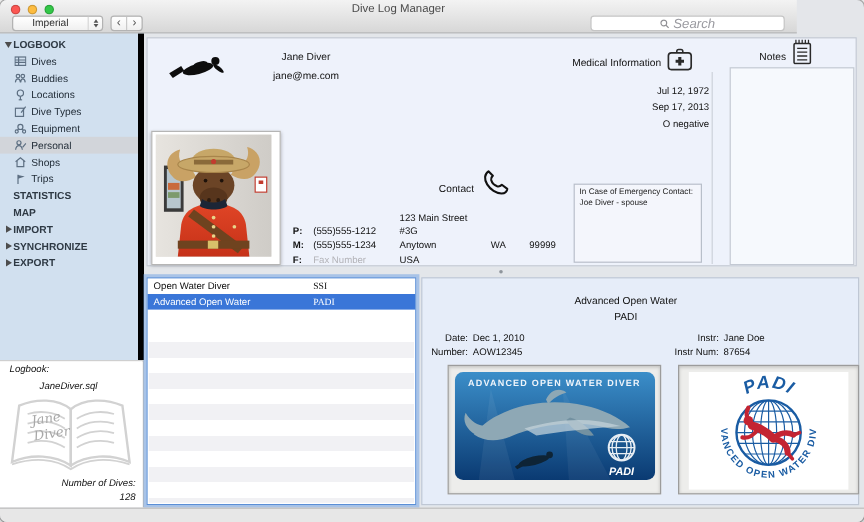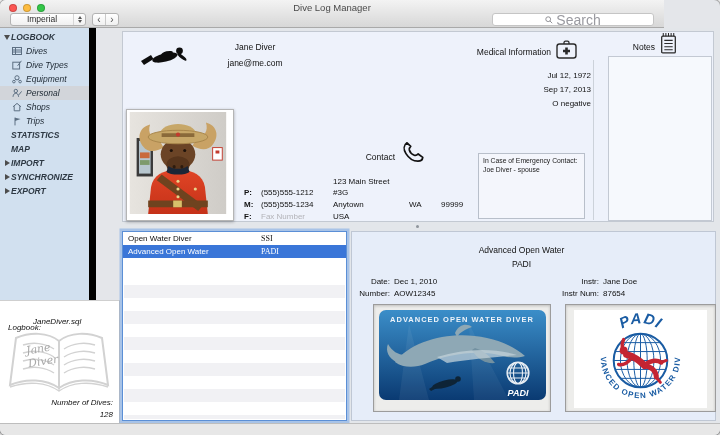--- a/index.html
+++ b/index.html
@@ -16,36 +16,36 @@
     background:linear-gradient(#fff,#f0f0f0);display:flex;box-sizing:border-box;}
   .popup-label{flex:1;text-align:center;font-size:8.5px;color:#2d2d2d;}
   .stepper{width:11px;height:100%;display:flex;flex-direction:column;align-items:center;justify-content:center;gap:1px;border-left:1px solid #d6d6d6;}
   .tri-up{width:0;height:0;border-left:2.5px solid transparent;border-right:2.5px solid transparent;border-bottom:3.5px solid #555;}
   .tri-dn{width:0;height:0;border-left:2.5px solid transparent;border-right:2.5px solid transparent;border-top:3.5px solid #555;}
   .navseg{position:absolute;left:92px;top:13px;height:13px;display:flex;border:1px solid #b3b3b3;border-radius:3px;overflow:hidden;background:linear-gradient(#fff,#f0f0f0);box-sizing:border-box;}
   .navbtn{width:12px;display:flex;align-items:center;justify-content:center;font-size:10px;color:#555;line-height:1;}
   .navbtn+.navbtn{border-left:1px solid #c9c9c9;}
   .searchfield{position:absolute;right:10px;top:13px;width:162px;height:13px;border:1px solid #c5c5c5;border-radius:3px;
     background:#fff;display:flex;align-items:center;justify-content:center;gap:3px;box-sizing:border-box;}
-  .searchfield span{font-size:14px;color:#9a9aa0;}
-  
-  .sidebar{position:absolute;left:0;top:28px;width:96px;height:272px;background:#d1e0ef;border-right:7px solid #000000;box-sizing:border-box;padding-top:2px;font-style:italic;}
+  .searchfield span{font-size:11px;color:#9a9aa0;font-style:italic;}
+  
+  .sidebar{position:absolute;left:0;top:28px;width:120px;height:272px;background:#d1e0ef;border-right:5px solid #000000;box-sizing:border-box;padding-top:2px;}
   .srow{height:14px;display:flex;align-items:center;font-size:8.5px;color:#1d2833;position:relative;}
   .srow .disc{width:8px;margin-left:3px;display:flex;justify-content:center;}
   .tri-right{width:0;height:0;border-top:3.5px solid transparent;border-bottom:3.5px solid transparent;border-left:5px solid #4d4d4d;}
   .tri-down{width:0;height:0;border-left:3.5px solid transparent;border-right:3.5px solid transparent;border-top:5px solid #4d4d4d;}
   .srow.header span.lbl{font-weight:700;color:#2e3944;}
   .srow.item{padding-left:12px;}
   .srow.item .sicon{width:11px;height:10px;margin-right:3px;flex:none;}
   .srow.selected{background:#d2d5da;}
   .sicon svg{display:block;}
   
   .logbook-panel{position:absolute;left:0;top:300px;width:120px;height:123px;background:#fff;
     border-right:1px solid #bfbfbf;border-top:1px solid #cfcfcf;box-sizing:border-box;font-style:italic;color:#111;}
-  .lb-label{position:absolute;left:8px;top:22px;font-size:8px;}
+  .lb-label{position:absolute;left:8px;top:2px;font-size:8px;}
   .lb-file{position:absolute;left:33px;top:16px;font-size:8px;}
   .lb-book{position:absolute;left:4px;top:28px;}
   .lb-mark{position:absolute;left:27px;top:40px;width:42px;font-family:"DejaVu Serif",serif;font-style:italic;
     font-size:11px;line-height:13px;color:#a8a8a8;transform:rotate(-9deg);}
   .lb-dives{position:absolute;right:6px;top:97px;font-size:8px;text-align:right;}
   .lb-count{position:absolute;right:6px;top:109px;font-size:8px;text-align:right;}
   
   .main{position:absolute;left:120px;top:28px;width:600px;height:395px;background:#e3e6ea;}
   .personal-panel{position:absolute;left:2px;top:3px;width:592px;height:191px;background:#eef2fb;
     border:1px solid #c3c9d2;box-sizing:border-box;}
@@ -141,20 +141,39 @@
     <div class="srow item">
       <span class="sicon">
           <svg width="10" height="10" viewBox="0 0 10 10">
             <rect x="0.5" y="1.5" width="9" height="7" fill="none" stroke="#5d6f82"></rect>
             <line x1="0.5" y1="4" x2="9.5" y2="4" stroke="#5d6f82"></line>
             <line x1="0.5" y1="6" x2="9.5" y2="6" stroke="#5d6f82"></line>
             <line x1="3.5" y1="1.5" x2="3.5" y2="8.5" stroke="#5d6f82"></line>
           </svg>
         </span>
       <span>Dives</span>
+    </div>
+    <div class="srow item">
+      <span class="sicon">
+          <svg width="10" height="10" viewBox="0 0 10 10" fill="none" stroke="#5d6f82">
+            <circle cx="3" cy="3.4" r="1.5"></circle>
+            <circle cx="7" cy="3.4" r="1.5"></circle>
+            <path d="M0.8 8.6 C1 6.6 2 5.7 3 5.7 C4 5.7 4.8 6.6 5 8.6 M5.2 8.6 C5.4 6.6 6.2 5.7 7 5.7 C8 5.7 8.8 6.6 9 8.6"></path>
+          </svg>
+        </span>
+      <span>Buddies</span>
+    </div>
+    <div class="srow item">
+      <span class="sicon">
+          <svg width="10" height="10" viewBox="0 0 10 10" fill="none" stroke="#5d6f82">
+            <circle cx="5" cy="3.6" r="2.6"></circle>
+            <path d="M5 6.2 L5 9.2 M3.6 9.2 L6.4 9.2"></path>
+          </svg>
+        </span>
+      <span>Locations</span>
     </div>
     <div class="srow item">
       <span class="sicon">
           <svg width="10" height="10" viewBox="0 0 10 10" fill="none" stroke="#5d6f82">
             <rect x="0.8" y="2.2" width="6.8" height="6.8"></rect>
             <path d="M5.6 5.8 L9.4 0.8"></path>
           </svg>
         </span>
       <span>Dive Types</span>
     </div>

